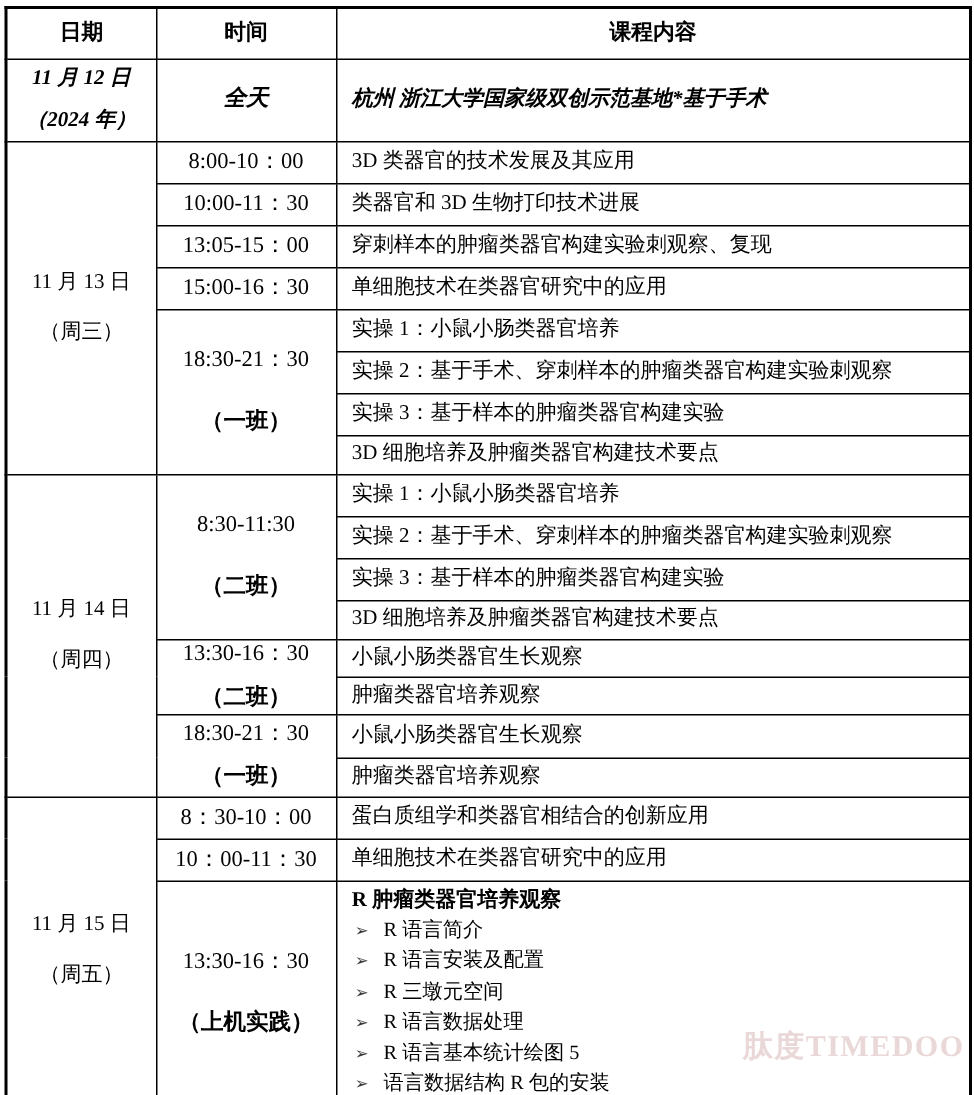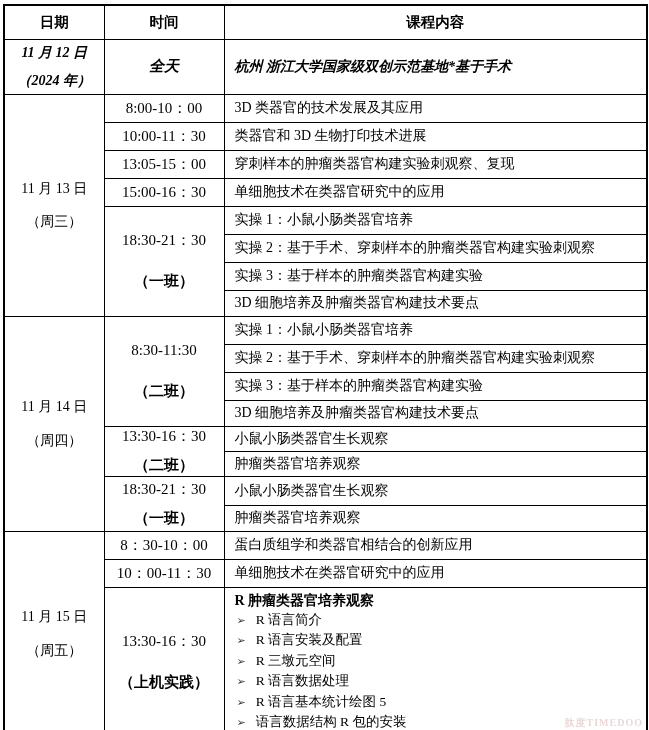--- a/index.html
+++ b/index.html
@@ -42,22 +42,22 @@
   tr.h-rblock{height:136px;}
   td.time{font-size:15px;}
   
   .rblock{padding:4px 8px 4px 10px;}
   .rblock .rtitle{font-weight:bold;display:block;margin:2px 0 3px 0;}
   ul.rlist{list-style:none;margin:0;padding:0;}
   ul.rlist li{display:flex;align-items:baseline;margin:0 0 3.5px 0;font-size:13.5px;}
   ul.rlist .bullet{color:#3a3a3a;font-size:11px;margin:0 10px 0 2px;flex:none;}
   
   .watermark{
-    position:absolute;right:6px;top:716px;
-    font-size:10px;font-weight:bold;
+    position:absolute;right:6px;top:684px;
+    font-size:20px;font-weight:bold;
     color:rgba(214,178,178,0.5);
     letter-spacing:1px;
     pointer-events:none;
   }
 </style>
 </head>
 <body>
 
 <table class="schedule">
   <colgroup>

